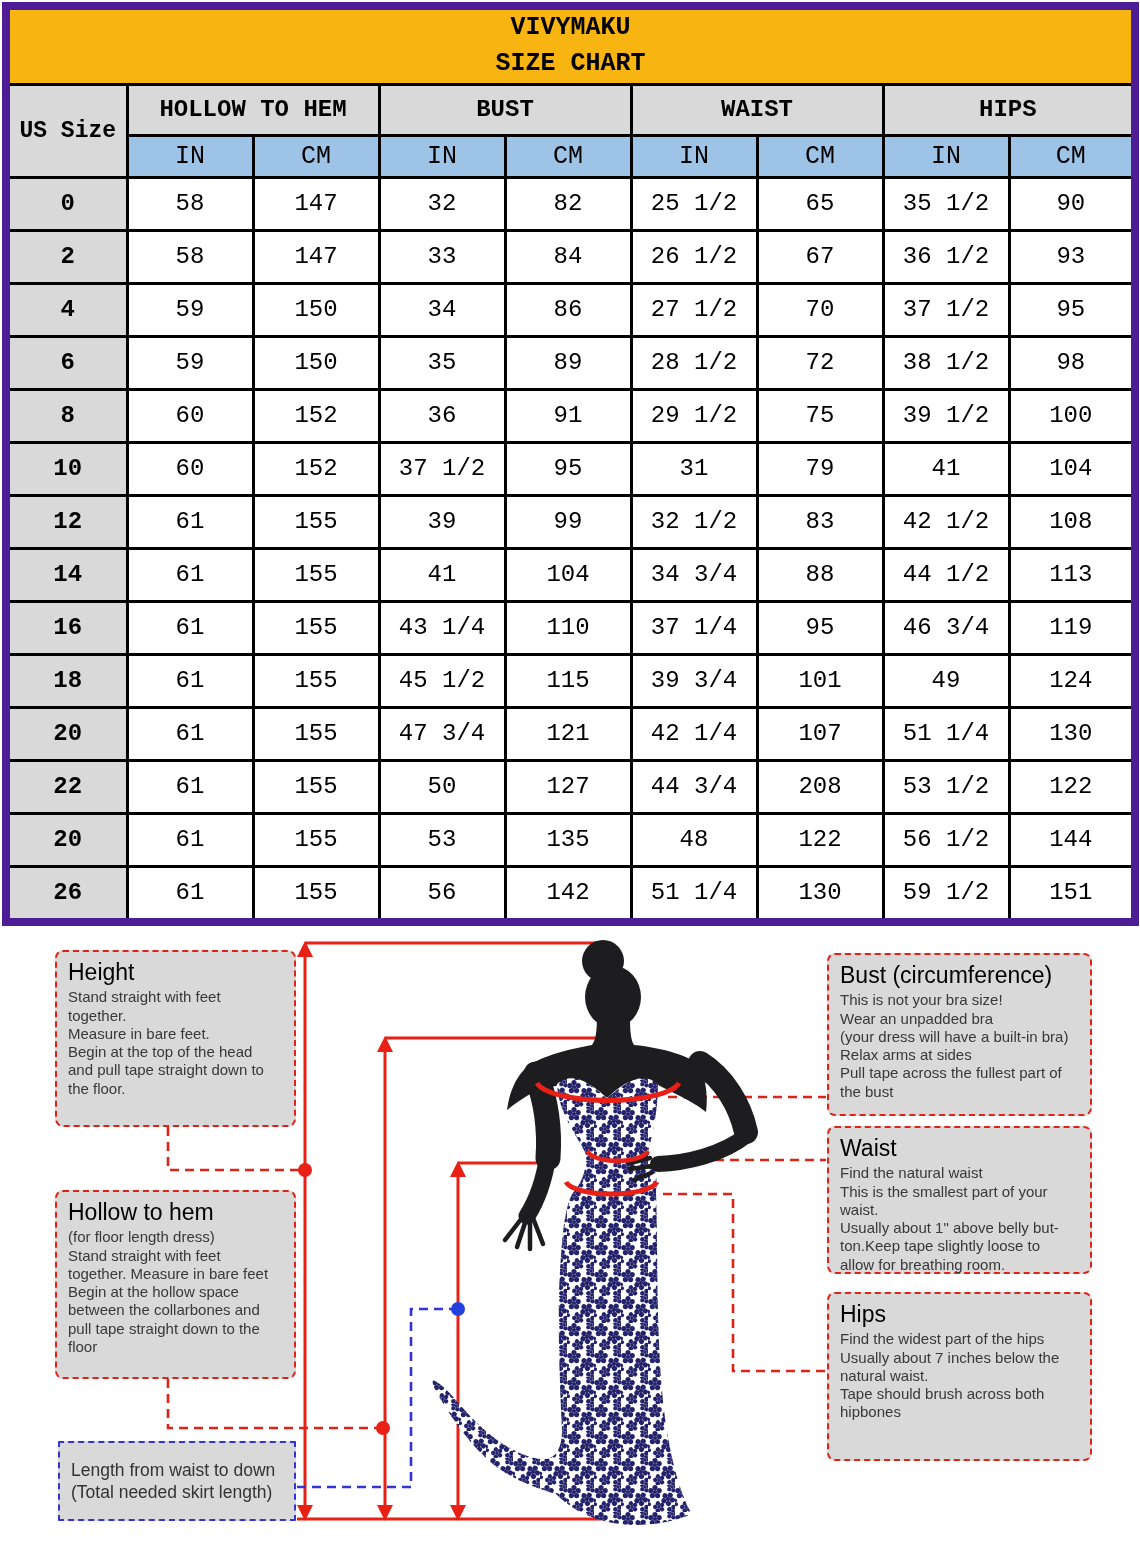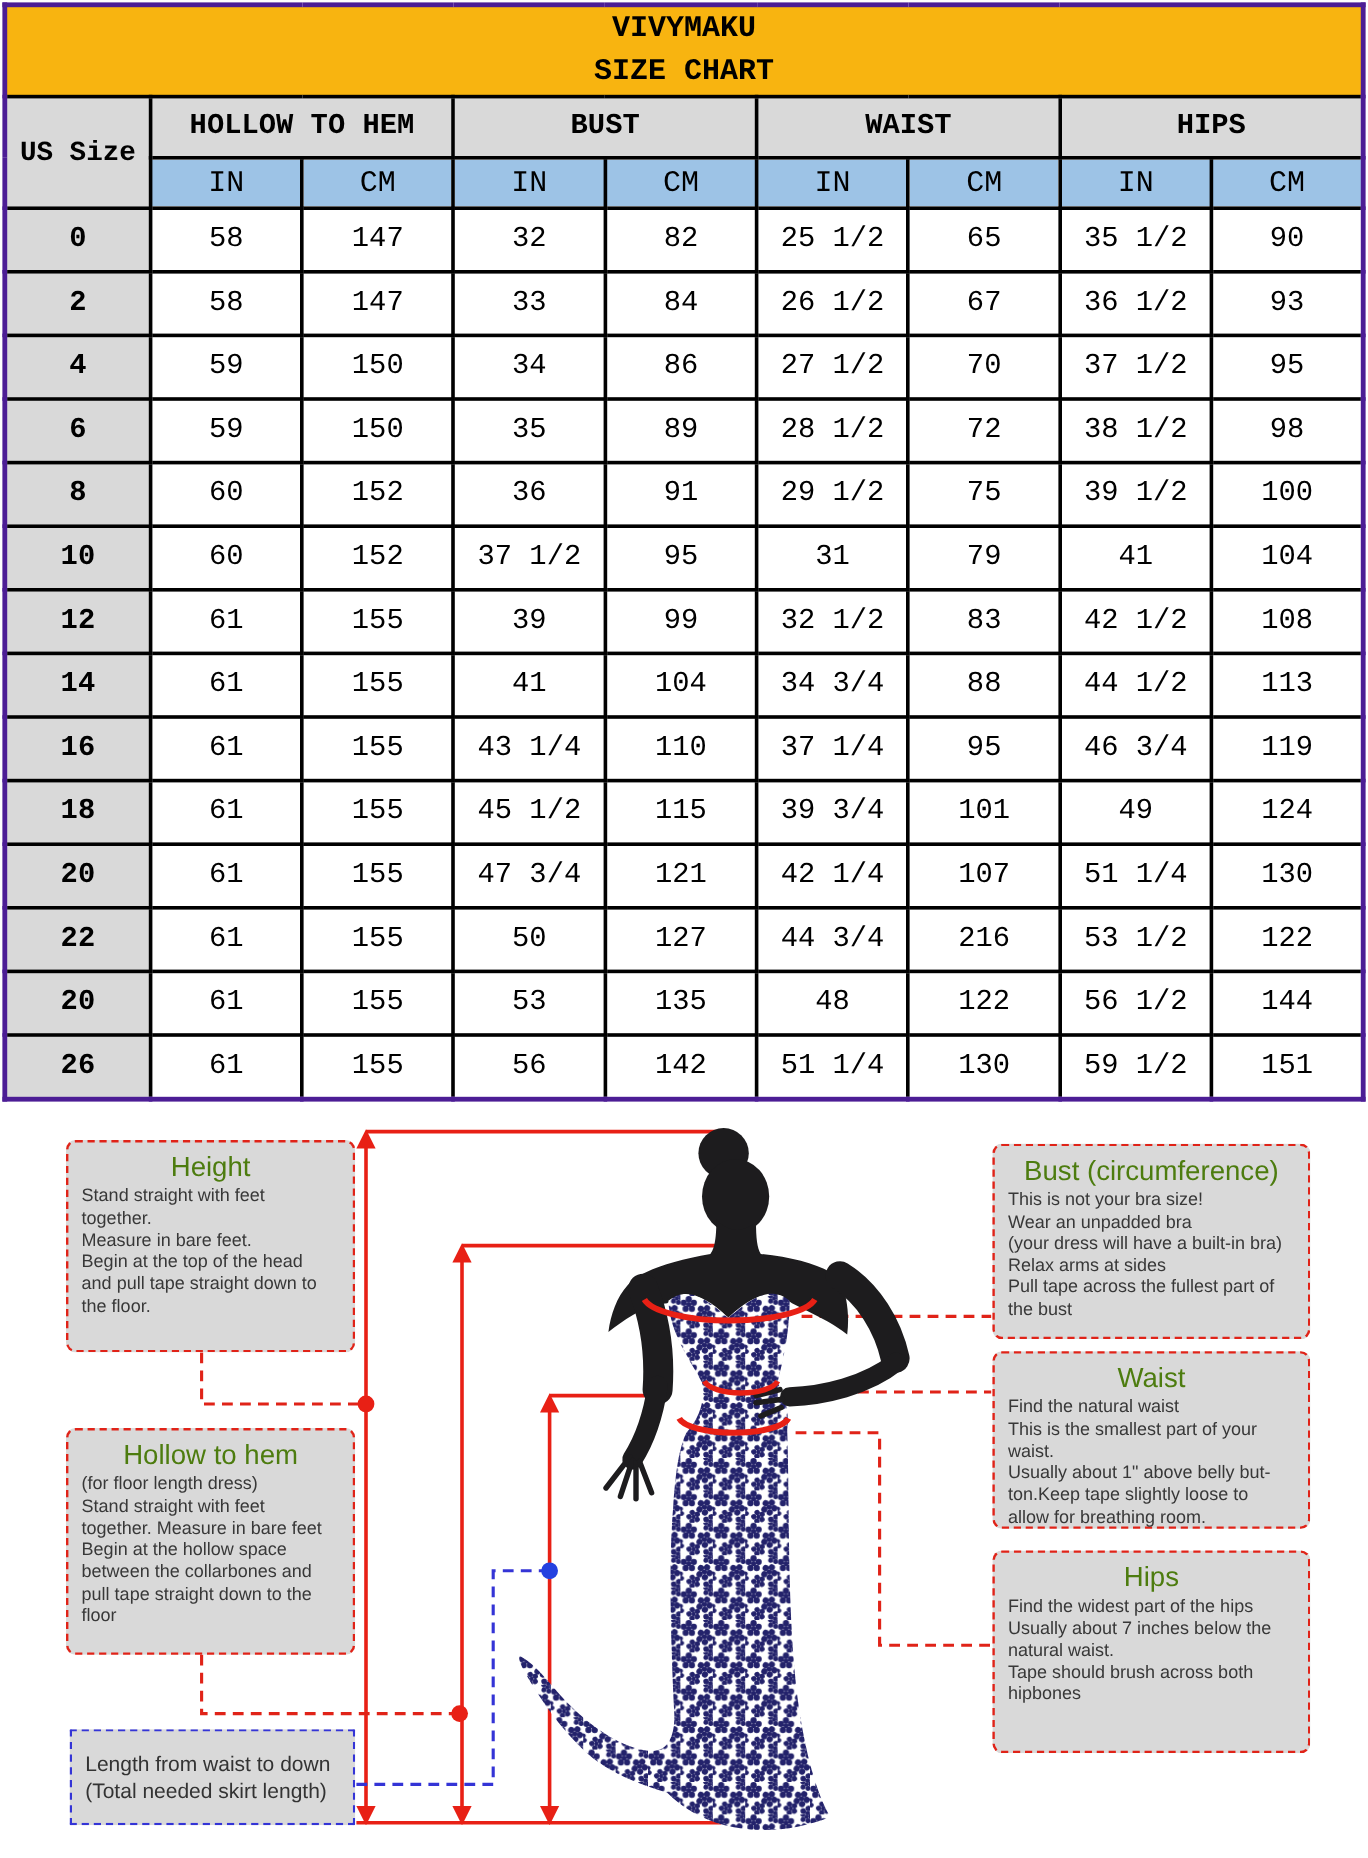--- a/index.html
+++ b/index.html
@@ -2,34 +2,34 @@
 <html><head>
 <meta charset="utf-8">
 <style>
   html,body{margin:0;padding:0;background:#fff;}
   #page{position:relative;width:1140px;height:1548px;background:#fff;overflow:hidden;
         font-family:"Liberation Sans",sans-serif;}
 
   
   table.size-table{border-collapse:collapse;width:1136px;margin:2px;table-layout:fixed;
         font-family:"Liberation Mono","DejaVu Sans Mono",monospace;color:#000;
-        border:4px solid #4c1d95;}
+        border:8px solid #4c1d95;}
   table.size-table td{border:3px solid #000;text-align:center;vertical-align:middle;padding:0;
         overflow:hidden;white-space:nowrap;}
   td.brand-cell{background:#F8B410;height:70px;font-weight:bold;font-size:25px;line-height:1.45;}
   td.group-cell{background:#D9D9D9;font-weight:bold;font-size:24px;height:48px;}
   td.unit-cell{background:#9DC3E6;font-size:25px;height:39px;}
   td.sizecol{background:#D9D9D9;font-weight:bold;font-size:23px;}
   tbody.data-rows td{font-size:24px;height:50px;background:#fff;}
   tbody.data-rows td.sizecol{background:#D9D9D9;}
 
   
   .gbox{position:absolute;background:#D9D9D9;border:2px dashed #E02318;border-radius:8px;
         padding:8px 11px;color:#383838;box-sizing:border-box;}
-  .gbox h3{margin:0 0 3px 0;font-size:23px;font-weight:normal;color:#4d7c0f;line-height:1.1;text-align:center;}
+  .gbox h3{margin:0 0 3px 0;font-size:23px;font-weight:normal;color:#000000;line-height:1.1;}
   .gbox p{margin:0;font-size:15px;line-height:1.22;white-space:pre-line;}
   .bluebox{border:2px dashed #3434D6;border-radius:1px;display:flex;align-items:center;}
   .bluebox p{font-size:17.5px;line-height:1.28;color:#333;}
 
   svg.diagram{position:absolute;left:0;top:932px;}
 </style>
 </head>
 <body>
 <div id="page">
 
@@ -185,21 +185,21 @@
           <td>51 1/4</td>
           <td>130</td>
         </tr>
         <tr>
           <td class="sizecol">22</td>
           <td>61</td>
           <td>155</td>
           <td>50</td>
           <td>127</td>
           <td>44 3/4</td>
-          <td>216</td>
+          <td>208</td>
           <td>53 1/2</td>
           <td>122</td>
         </tr>
         <tr>
           <td class="sizecol">20</td>
           <td>61</td>
           <td>155</td>
           <td>53</td>
           <td>135</td>
           <td>48</td>

